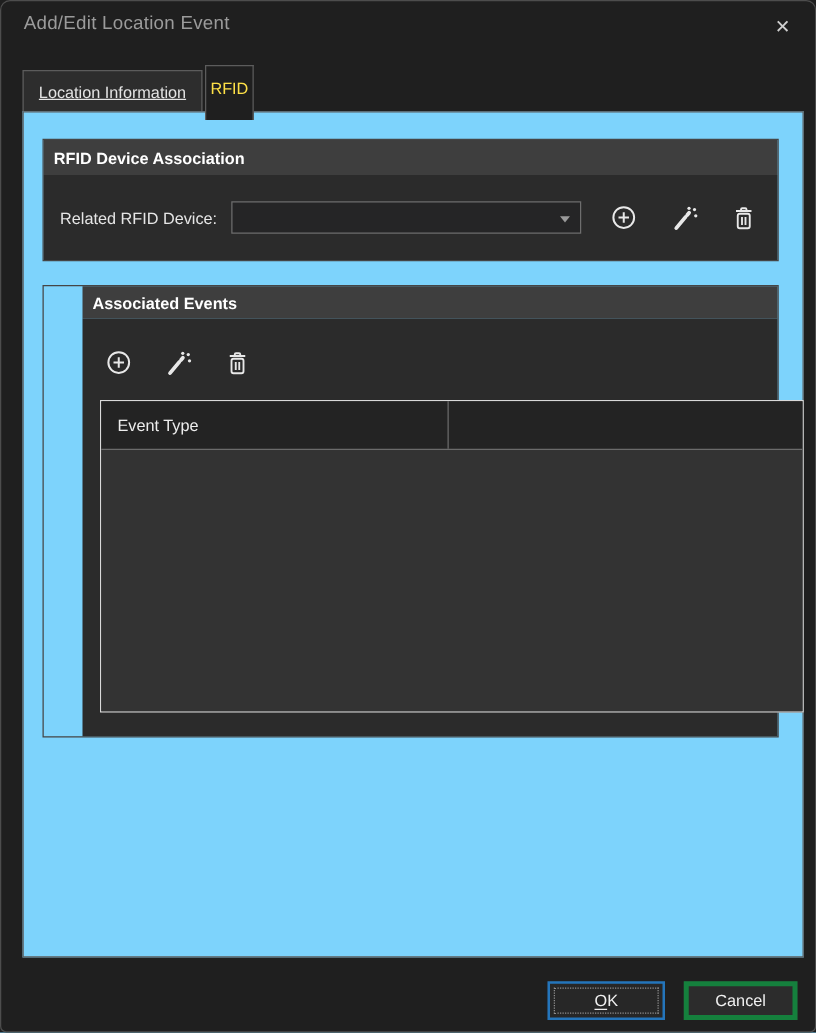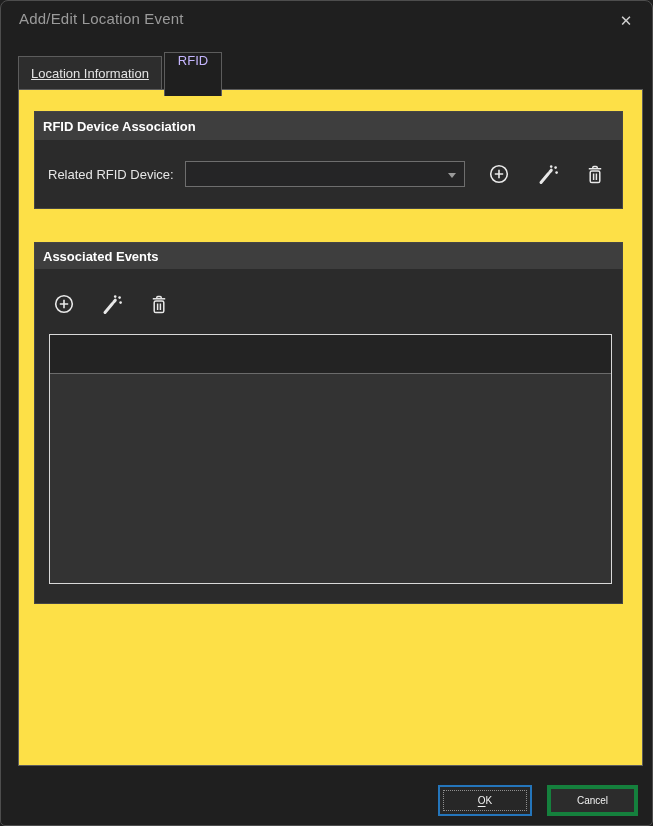--- a/index.html
+++ b/index.html
@@ -34,44 +34,45 @@
   }
   .tab-inactive {
     left: 17px; top: 55px; width: 144px; height: 34px;
     background: #2d2d2d;
     border: 1px solid #5c5c5c;
     color: #e4e4e4;
     z-index: 1;
     text-decoration: underline;
   }
   .tab-active {
-    left: 163px; top: 51px; width: 58px; height: 44px;
+    left: 163px; top: 51px; width: 39px; height: 44px;
     background: #1f1f1f;
     border: 1px solid #5c5c5c;
     border-bottom: none;
-    color: #c4b5fd;
+    color: #fde047;
     z-index: 3;
     align-items: flex-start;
+    padding-top: 10px;
   }
 
   
   .panel {
     position: absolute; left: 17px; top: 88px;
     width: 625px; height: 677px;
     border: 1px solid #5c5c5c;
-    background: #fde047;
+    background: #7dd3fc;
     z-index: 2;
   }
 
   .groupbox {
     position: absolute; left: 15px; width: 589px;
     border: 1px solid #454545;
   }
   .group-assoc { top: 21px; }
-  .group-events { top: 152px; }
+  .group-events { top: 138px; padding-left: 31px; }
   .group-header {
     background: #3e3e3e;
     color: #ffffff;
     font-weight: bold;
     font-size: 13px;
     padding-left: 8px;
     display: flex; align-items: center;
   }
   .group-assoc .group-header { height: 28px; }
   .group-events .group-header { height: 26px; }
@@ -140,21 +141,21 @@
     cursor: pointer;
   }
   .col-event   { width: 278px; border-right: 1px solid #6b6b6b; }
   .col-trigger { flex: 1; }
   .grid-body { flex: 1; background: #333333; }
 
   
   .btn {
     position: absolute; top: 784px; height: 31px;
     display: flex; align-items: center; justify-content: center;
-    font-size: 10px; color: #f0f0f0;
+    font-size: 13px; color: #f0f0f0;
     background: #272727;
     cursor: pointer;
   }
   .btn-ok {
     left: 437px; width: 94px;
     border: 2px solid #2475bb;
     outline: 1px dotted #8f8f8f;
     outline-offset: -6px;
   }
   .btn-cancel {
@@ -245,20 +246,21 @@
             <path d="M8.8 5.5 V4.6 Q8.8 3.6 9.8 3.6 H12.2 Q13.2 3.6 13.2 4.6 V5.5"></path>
             <path d="M4.8 5.8 H17.2"></path>
             <rect x="6.2" y="8" width="9.6" height="11.6" rx="1.6"></rect>
             <path d="M9.6 10.5 V17 M12.4 10.5 V17"></path>
           </svg>
         </span>
       </div>
 
       <div class="grid">
         <div class="grid-header">
+          <div class="col col-event">Event Type</div>
         </div>
         <div class="grid-body" id="grid-body"></div>
       </div>
 
     </div>
   </div>
 
 </div>
 
 <div class="btn btn-ok">

